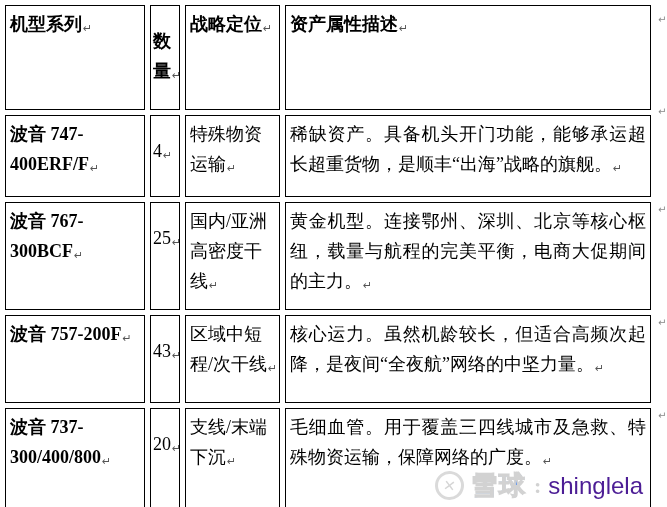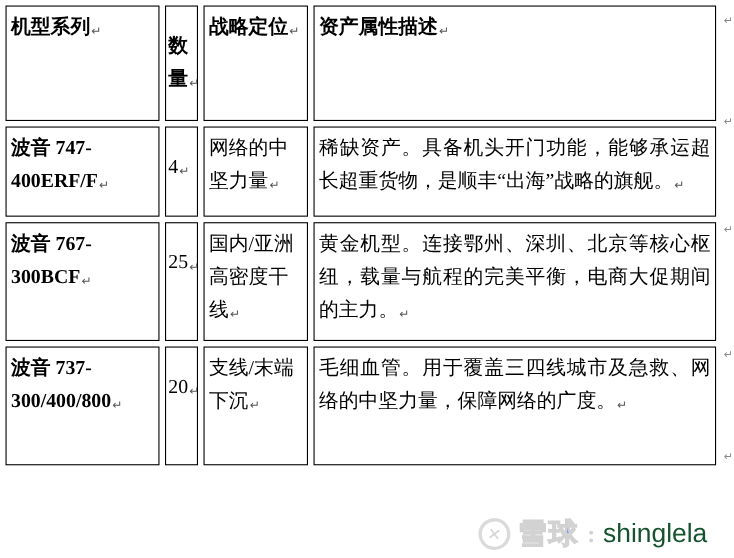--- a/index.html
+++ b/index.html
@@ -55,21 +55,21 @@
     font-family:"DejaVu Sans",sans-serif;
     transform:rotate(8deg);
   }
   .wm-brand{
     font-size:26px;font-weight:bold;color:#3b82f6;
     -webkit-text-stroke:1.2px #d2d2d2;
     letter-spacing:2px;
   }
   .wm-colon{font-size:22px;color:#d2d2d2;font-weight:bold;}
   .wm-name{
-    font-size:24px;color:#14532d;
+    font-size:24px;color:#4c1d95;
     font-family:"Liberation Sans","DejaVu Sans",sans-serif;
   }
 </style>
 </head>
 <body>
 
 <table class="fleet">
   <colgroup>
     <col class="c-model">
       <col class="c-count">
@@ -80,37 +80,43 @@
       <tr class="r0">
     <th><span>机型系列</span><span class="mark">↵</span></th>
     <th class="count"><span>数量</span><span class="mark">↵</span></th>
     <th><span>战略定位</span><span class="mark">↵</span></th>
     <th><span>资产属性描述</span><span class="mark">↵</span></th>
   </tr>
 
   <tr class="r1">
     <td class="model"><span>波音 747-400ERF/F</span><span class="mark">↵</span></td>
     <td class="count"><span>4</span><span class="mark">↵</span></td>
-    <td><span>网络的中坚力量</span><span class="mark">↵</span></td>
+    <td><span>特殊物资运输</span><span class="mark">↵</span></td>
     <td class="desc"><span>稀缺资产。具备机头开门功能，能够承运超长超重货物，是顺丰“出海”战略的旗舰。</span><span class="mark">↵</span></td>
   </tr>
 
   <tr class="r2">
     <td class="model"><span>波音 767-300BCF</span><span class="mark">↵</span></td>
     <td class="count"><span>25</span><span class="mark">↵</span></td>
     <td><span>国内/亚洲高密度干线</span><span class="mark">↵</span></td>
     <td class="desc"><span>黄金机型。连接鄂州、深圳、北京等核心枢纽，载量与航程的完美平衡，电商大促期间的主力。</span><span class="mark">↵</span></td>
   </tr>
 
+  <tr class="r3">
+    <td class="model"><span>波音 757-200F</span><span class="mark">↵</span></td>
+    <td class="count"><span>43</span><span class="mark">↵</span></td>
+    <td><span>区域中短程/次干线</span><span class="mark">↵</span></td>
+    <td class="desc"><span>核心运力。虽然机龄较长，但适合高频次起降，是夜间“全夜航”网络的中坚力量。</span><span class="mark">↵</span></td>
+  </tr>
 
   <tr class="r4">
     <td class="model"><span>波音 737-300/400/800</span><span class="mark">↵</span></td>
     <td class="count"><span>20</span><span class="mark">↵</span></td>
     <td><span>支线/末端下沉</span><span class="mark">↵</span></td>
-    <td class="desc"><span>毛细血管。用于覆盖三四线城市及急救、网络的中坚力量，保障网络的广度。</span><span class="mark">↵</span></td>
+    <td class="desc"><span>毛细血管。用于覆盖三四线城市及急救、特殊物资运输，保障网络的广度。</span><span class="mark">↵</span></td>
   </tr>
 </tbody>
   </table>
 
 <span class="row-end-mark" style="top:14px">↵</span>
 <span class="row-end-mark" style="top:106px">↵</span>
 <span class="row-end-mark" style="top:204px">↵</span>
 <span class="row-end-mark" style="top:317px">↵</span>
 <span class="row-end-mark" style="top:410px">↵</span>
 

